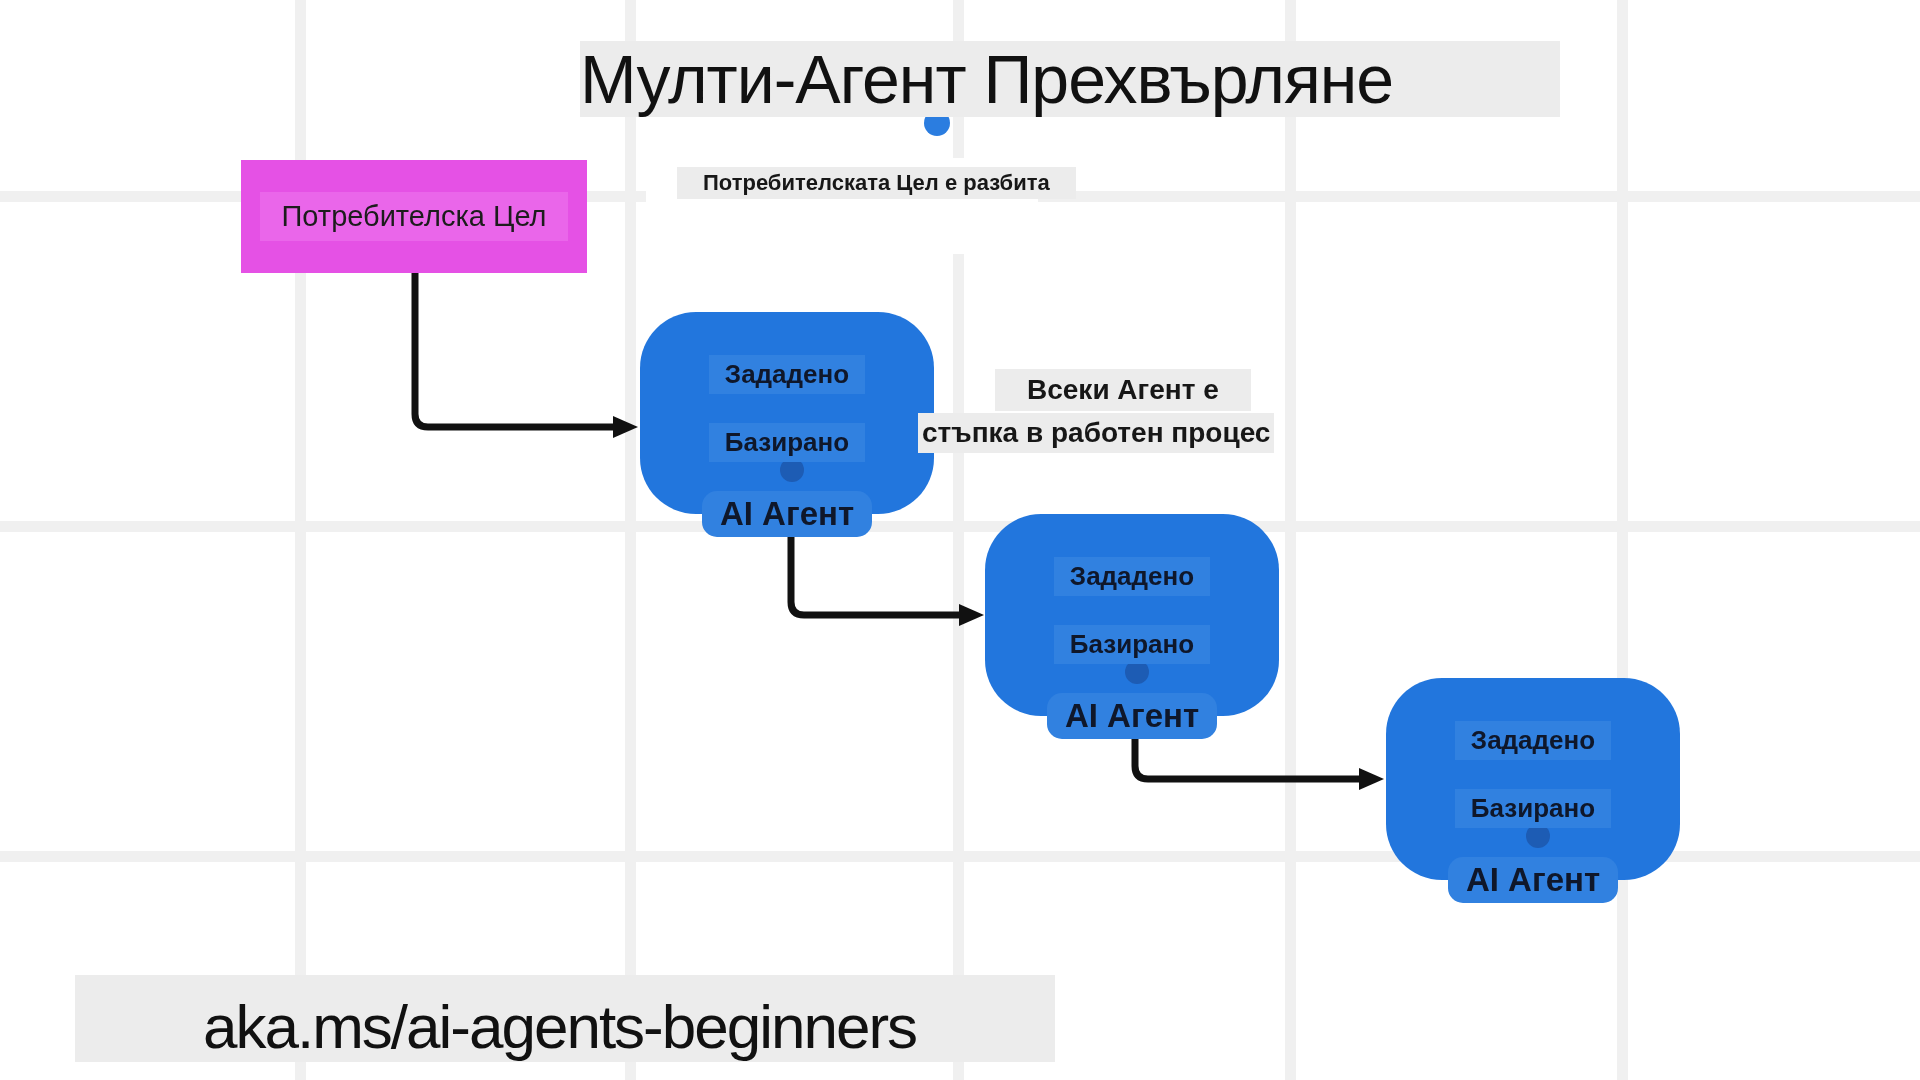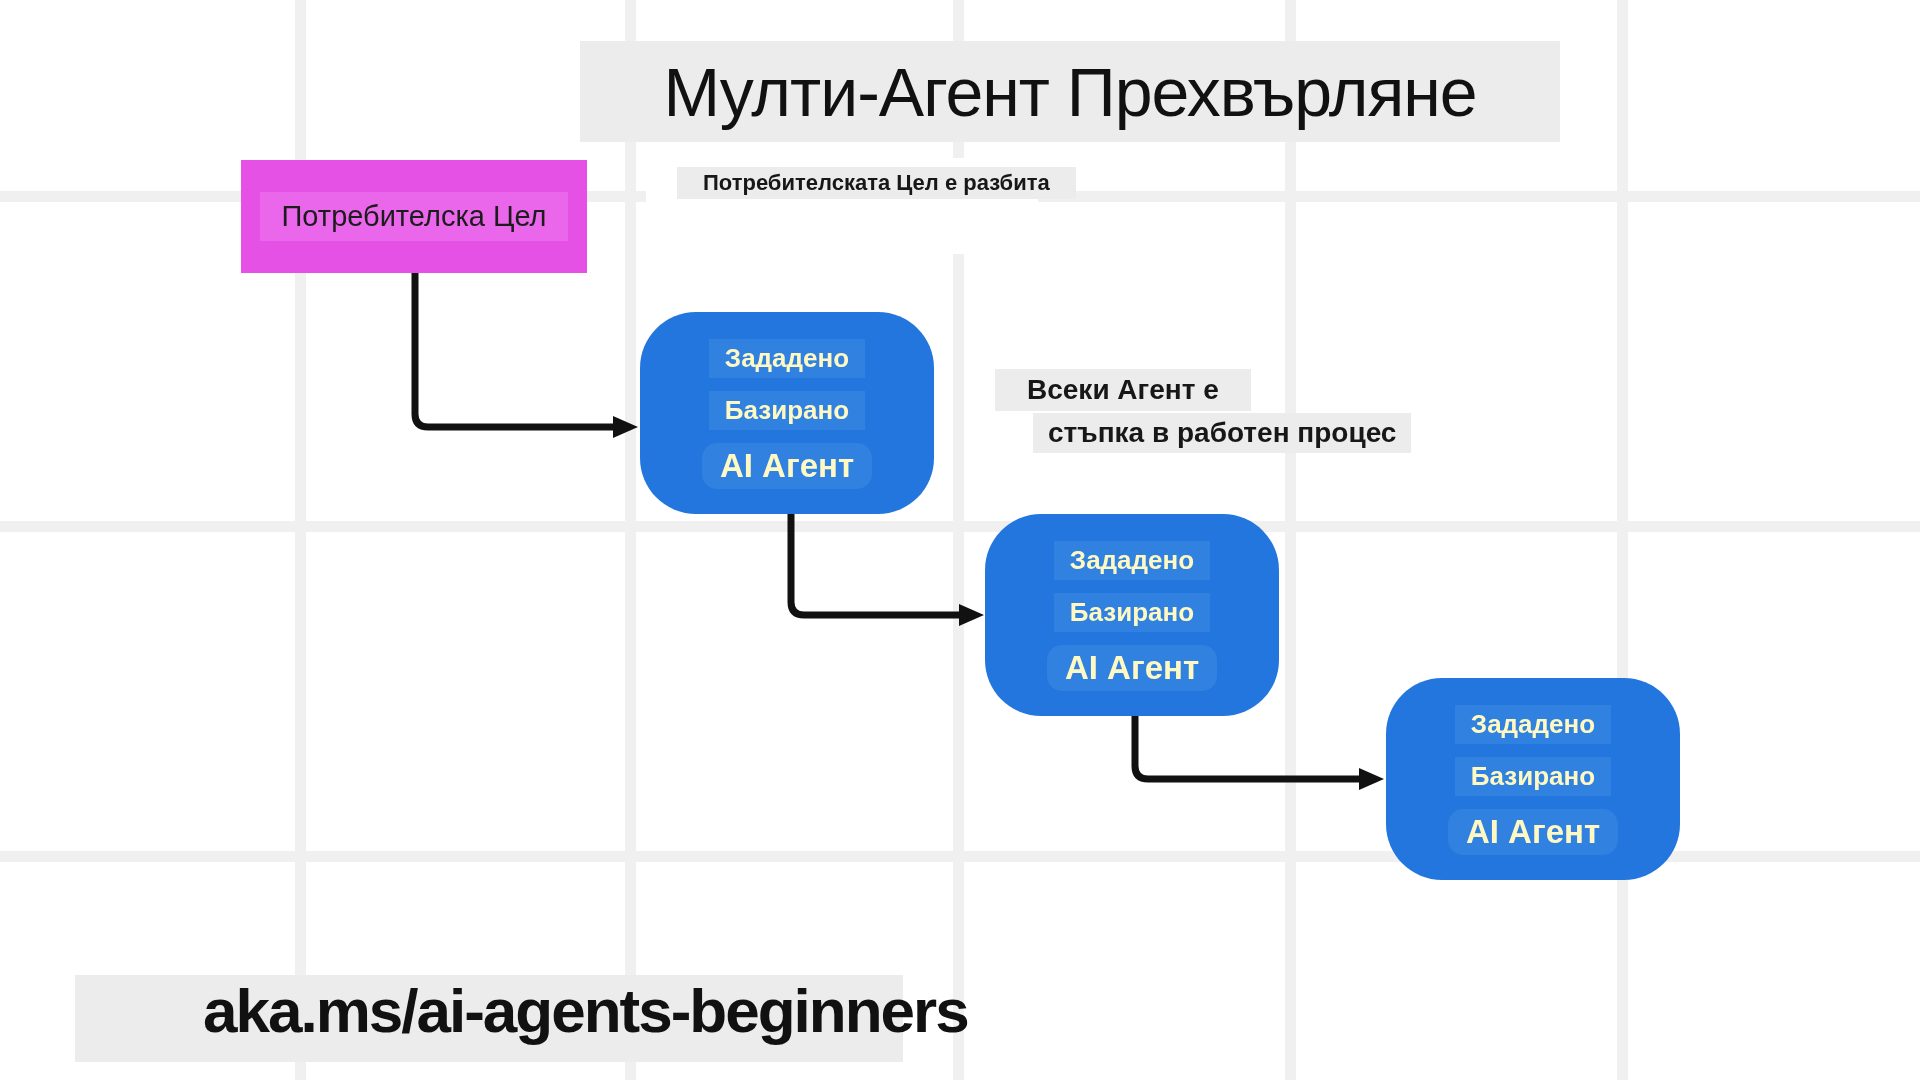--- a/index.html
+++ b/index.html
@@ -15,47 +15,47 @@
   .gh1{top:191px}.gh2{top:521px}.gh3{top:851px}
   
   .white-patch{position:absolute;left:646px;top:158px;width:392px;height:96px;background:#ffffff;z-index:1;}
   
   #arrows{position:absolute;left:0;top:0;z-index:2;pointer-events:none;}
   #arrows path{fill:none;stroke:#111111;stroke-width:7;}
   #arrows polygon{fill:#111111;stroke:none;}
   
   .banner{position:absolute;background:#ececec;z-index:3;}
   .title-banner{
-    left:580px;top:41px;width:980px;height:101px;display:flex;align-items:center;justify-content:center;
+    left:580px;top:41px;width:980px;height:76px;display:flex;align-items:center;justify-content:flex-start;
   }
   .title-banner span{font-size:68px;letter-spacing:-1px;color:#111;white-space:nowrap;}
   .hidden-circle-title{position:absolute;left:924px;top:110px;width:26px;height:26px;border-radius:50%;
     background:#2b7de0;z-index:2;}
   .caption{position:absolute;background:#ececec;white-space:nowrap;z-index:4;color:#171717;font-weight:600;}
   .cap-breakdown-1{left:677px;top:167px;font-size:22px;padding:3px 26px;}
   .cap-breakdown-2{left:633px;top:201px;font-size:28px;padding:8px 12px;font-weight:600;}
   .cap-step-1{left:995px;top:369px;font-size:28px;padding:5px 32px;}
-  .cap-step-2{left:1033px;top:413px;font-size:28px;padding:4px 15px;}
+  .cap-step-2{left:918px;top:413px;font-size:28px;padding:4px 4px;}
   
   .goal-node{position:absolute;left:241px;top:160px;width:346px;height:113px;background:#e551e5;z-index:3;
     display:flex;align-items:center;justify-content:center;}
   .goal-label{background:#ea66ea;color:#1c1c1c;font-size:29px;padding:8px 22px;white-space:nowrap;}
   
   .agent-node{position:absolute;width:294px;height:202px;background:#2276dd;border-radius:56px;z-index:3;
     display:flex;flex-direction:column;align-items:center;padding-top:27px;box-sizing:border-box;gap:13px;}
-  .agent-row{position:relative;z-index:1;background:#3181e0;color:#fef9c3;font-size:26px;font-weight:600;
-    padding:4px 16px;white-space:nowrap;}
+  .agent-row{position:relative;z-index:1;background:#3181e0;color:#0f172a;font-size:26px;font-weight:600;
+    padding:4px 16px;white-space:nowrap;margin-top:16px;}
   .agent-row-big{font-size:33px;font-weight:600;padding:4px 18px;border-radius:15px;}
   .agent-circle{position:absolute;z-index:0;left:50%;top:146px;width:24px;height:24px;margin-left:-7px;
     border-radius:50%;background:#1d5cb4;}
   .agent1{left:640px;top:312px;}
   .agent2{left:985px;top:514px;}
   .agent3{left:1386px;top:678px;}
   
-  .footer-banner{left:75px;top:975px;width:828px;height:87px;display:flex;align-items:flex-start;font-weight:bold;}
+  .footer-banner{left:75px;top:975px;width:980px;height:87px;display:flex;align-items:flex-end;}
   .footer-banner span{font-size:62px;letter-spacing:-2px;color:#111;padding-left:128px;white-space:nowrap;}
 </style>
 </head>
 <body>
 
 <div id="canvas">
 
   <div class="gridline v gv1"></div>
   <div class="gridline v gv2"></div>
   <div class="gridline v gv3"></div>

